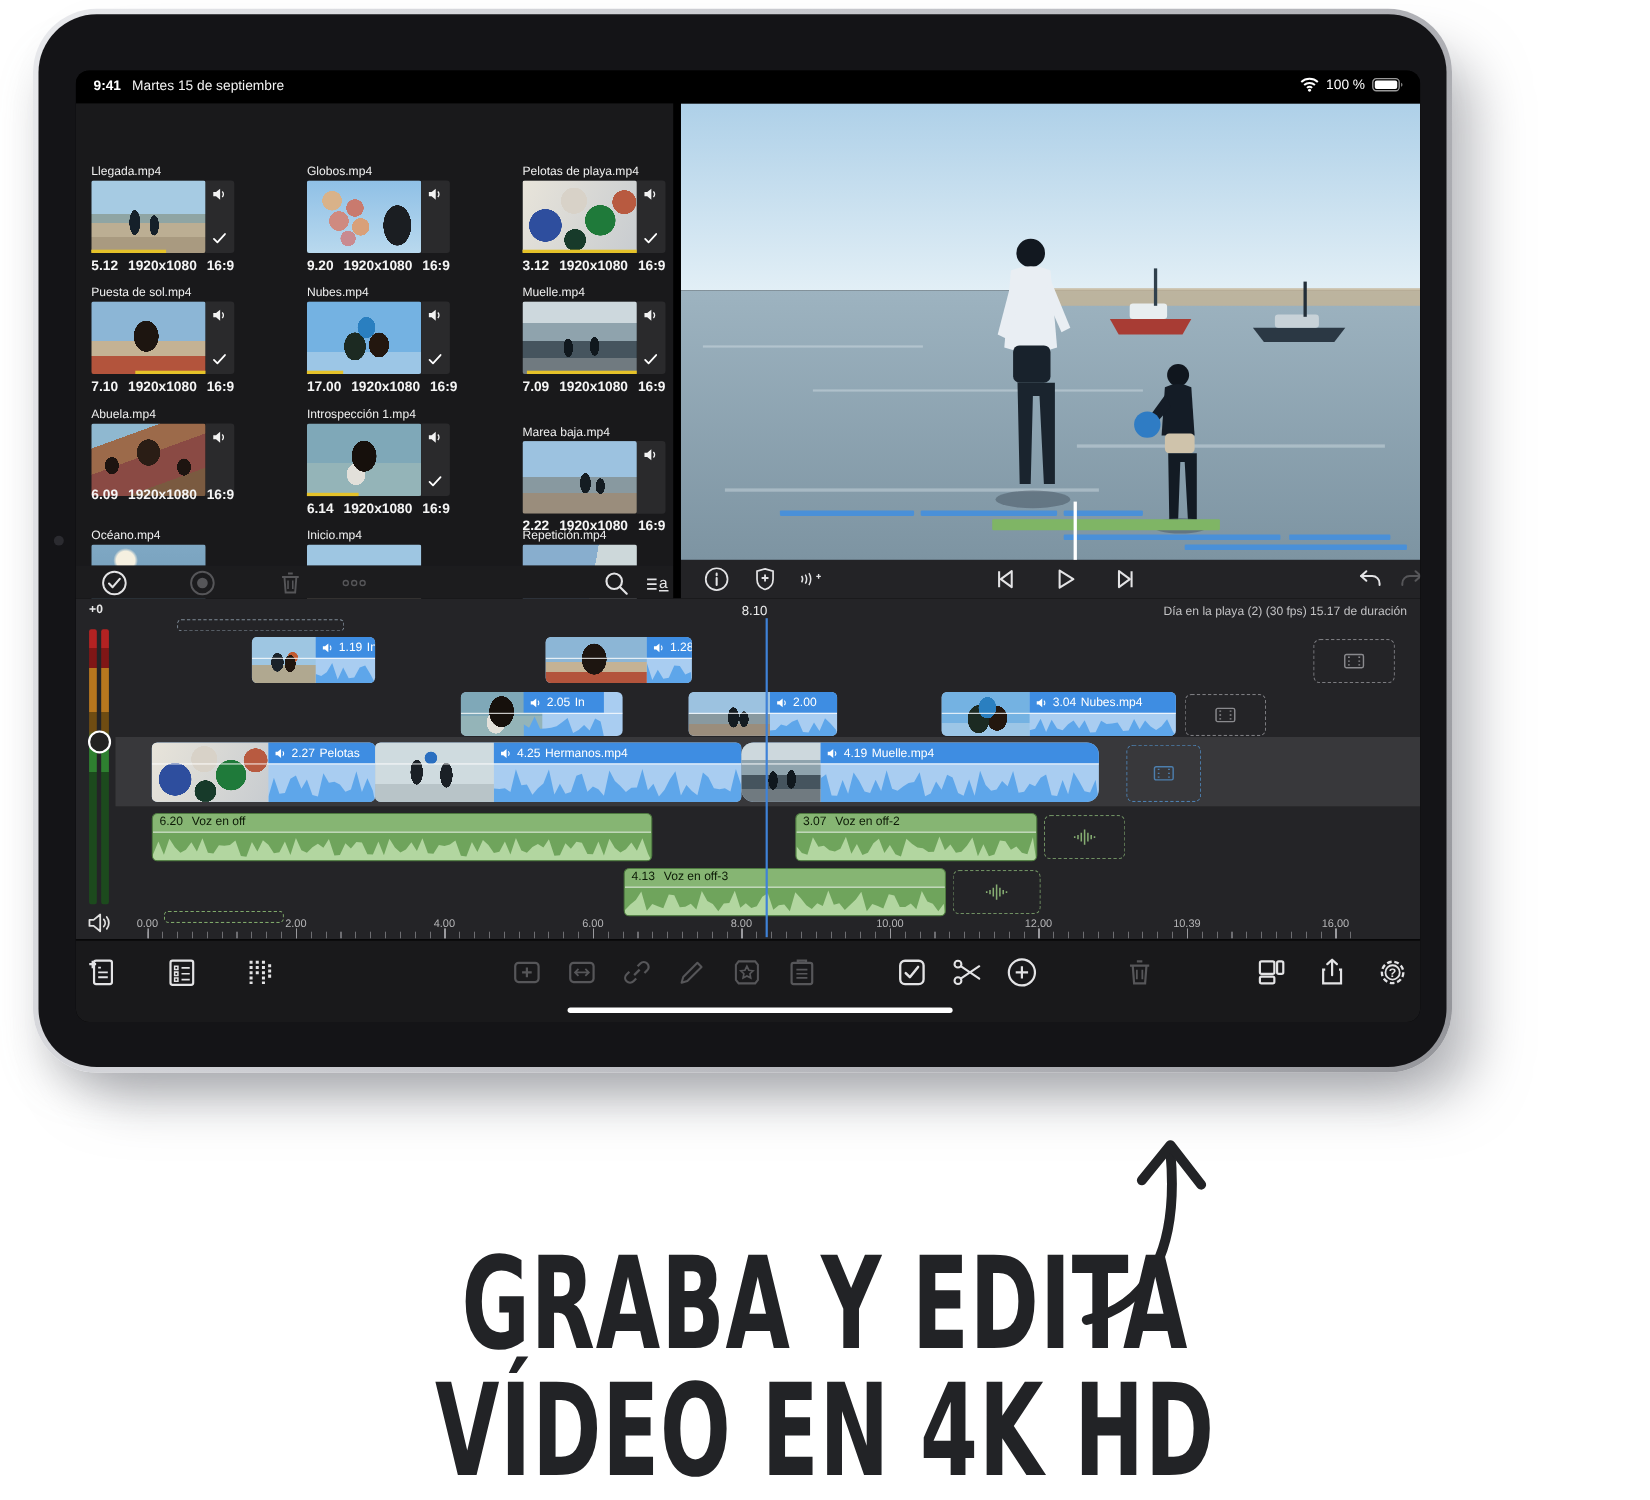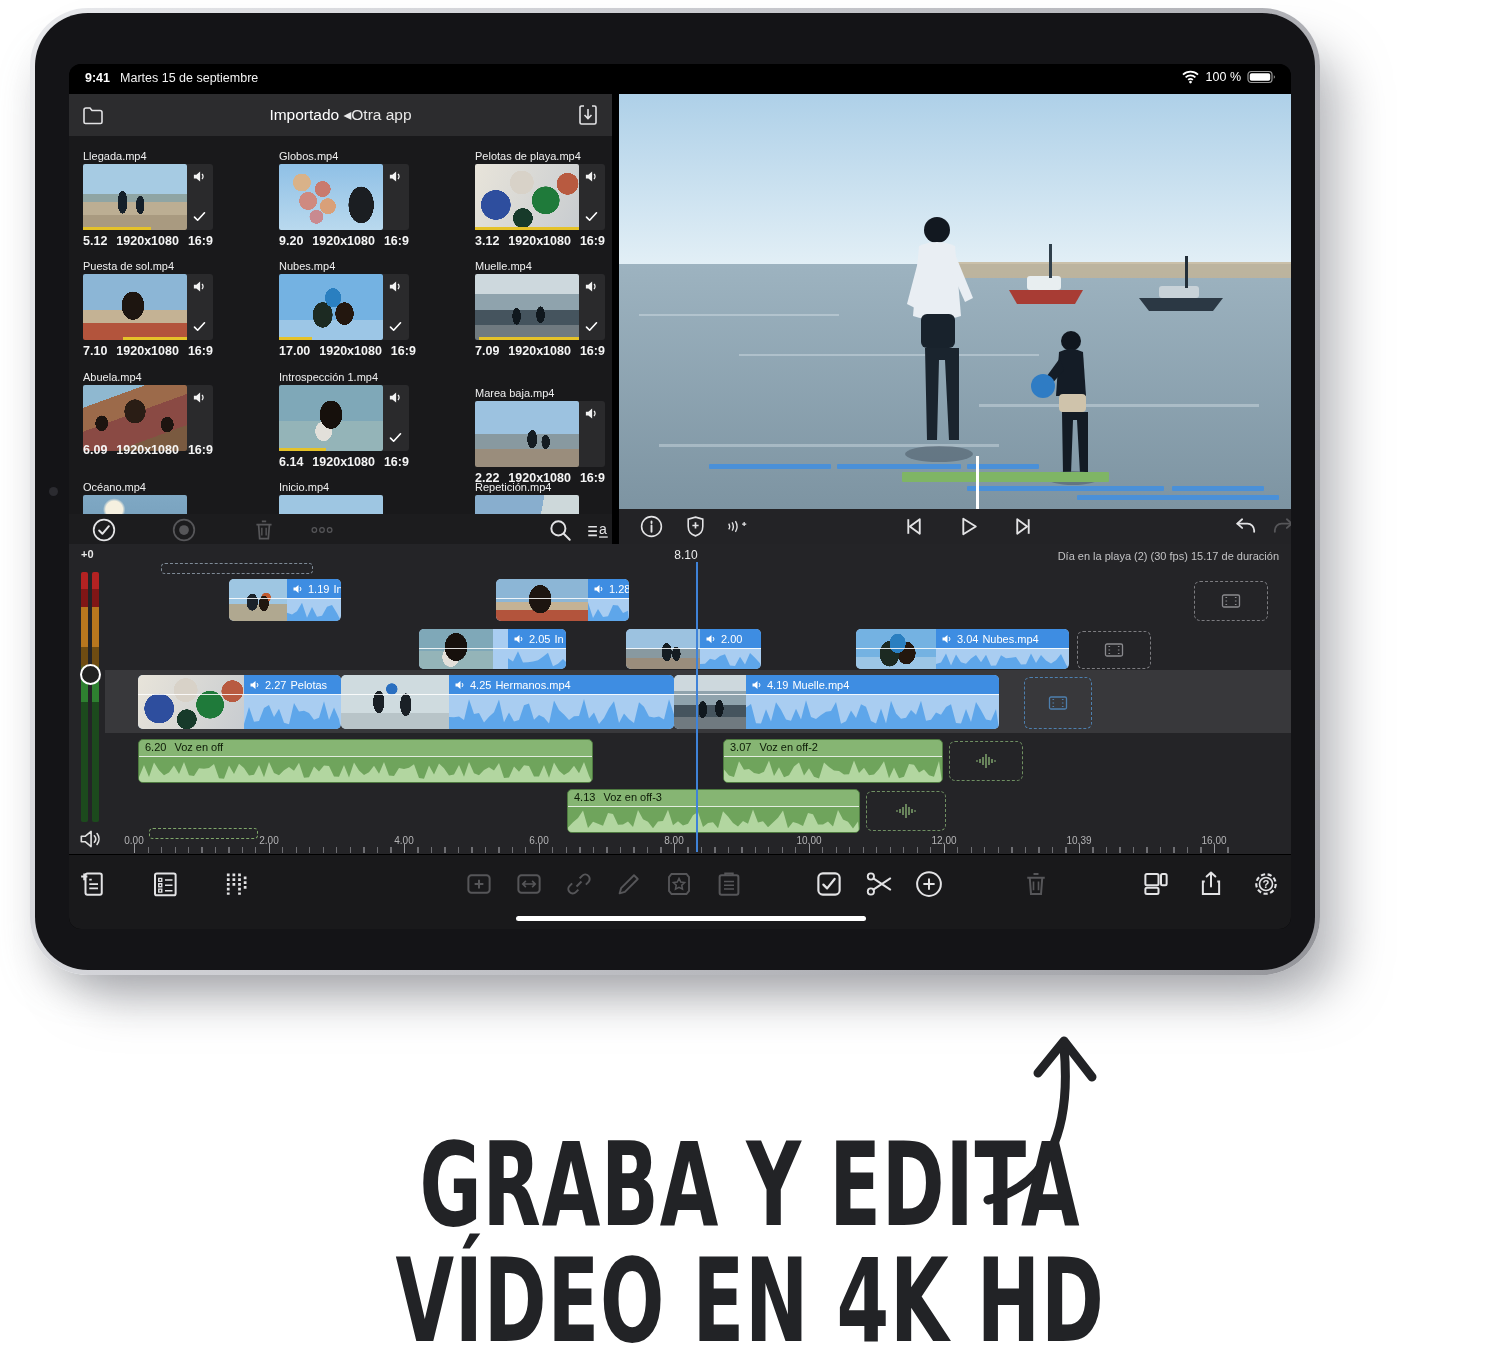--- a/index.html
+++ b/index.html
@@ -138,34 +138,20 @@
                 <svg viewBox="0 0 30 14">
                   <rect x="1" y="1.5" width="24" height="11" rx="3.2" fill="none" stroke="currentColor" stroke-width="1.2" opacity="0.6"></rect>
                   <rect x="2.8" y="3.2" width="20.4" height="7.6" rx="1.8" fill="currentColor"></rect>
                   <path d="M26.8 5.2v3.6a2 2 0 0 0 0-3.6z" fill="currentColor" opacity="0.6"></path>
                 </svg>
               </span>
           </div>
         </div>
 
         <div class="library">
-          <div class="lib-header">
-            <span class="ic lib-folder tbtn" style="width:24px;height:24px">
-                <svg viewBox="0 0 24 24">
-                  <path d="M3 19V7a2 2 0 0 1 2-2h4l2 2.5h8a2 2 0 0 1 2 2V19a1.5 1.5 0 0 1-1.5 1.5h-15A1.5 1.5 0 0 1 3 19Z" fill="none" stroke="currentColor" stroke-width="1.6"></path>
-                </svg>
-              </span>
-            <div class="lib-title"><span>Importado</span> <span class="src">◂Otra app</span></div>
-            <span class="ic lib-import tbtn" style="width:24px;height:24px">
-                <svg viewBox="0 0 24 24">
-                  <path d="M8 3H5.5A1.5 1.5 0 0 0 4 4.5v15A1.5 1.5 0 0 0 5.5 21h13a1.5 1.5 0 0 0 1.5-1.5v-15A1.5 1.5 0 0 0 18.5 3H16" fill="none" stroke="currentColor" stroke-width="1.6"></path>
-                  <path d="M12 6v9M8.5 12 12 15.5 15.5 12" fill="none" stroke="currentColor" stroke-width="1.6"></path>
-                </svg>
-              </span>
-          </div>
           <div id="libGrid">
               <div style="position: absolute; left: 14px; top: 56px; width: 130px; height: 100px;">
                 <div class="mname" style="left: 0px; top: 0px;">Llegada.mp4</div>
                 <div class="mthumb v-arrival" style="left: 0px; top: 14px;">
                   <div class="musage" style="left: 0%; width: 65%;"></div>
                 </div>
                 <div class="mside" style="left: 104px; top: 14px;">
                   <span class="ic" style="position: absolute; left: 5px; top: 5px; width: 15px; height: 15px; color: rgb(242, 242, 242);">
                     <svg viewBox="0 0 24 24">
                       <path d="M3 9h4l6-5v16l-6-5H3z" fill="currentColor"></path>
@@ -588,21 +574,21 @@
               <div class="ph " style="left: 1125px; top: 37px; width: 72px; height: 38px;">
                 <span class="ic" style="width: 24px; height: 24px;">
                   <svg viewBox="0 0 24 24">
                     <rect x="3.5" y="6" width="17" height="12" rx="1.5" fill="none" stroke="currentColor" stroke-width="1.3"></rect>
                     <path d="M6.5 8.5h1.6M6.5 12h1.6M6.5 15.5h1.6M15.9 8.5h1.6M15.9 12h1.6M15.9 15.5h1.6" stroke="currentColor" stroke-width="1.2"></path>
                   </svg>
                 </span>
               </div>
               <div class="tclip" style="left: 350px; top: 85px; width: 147px; height: 40px;">
                 <div class="tc-thumb v-intro" style="width: 74px;"></div>
-                <div class="tc-right" style="left: 89px; width: 73px;">
+                <div class="tc-right" style="left: 57px; width: 73px;">
                   <div class="tc-band">
                     <span class="ic" style="width: 12px; height: 12px; color: rgb(255, 255, 255);">
                       <svg viewBox="0 0 24 24">
                         <path d="M3 9h4l6-5v16l-6-5H3z" fill="currentColor"></path>
                         <path d="M16 8a5.5 5.5 0 0 1 0 8" fill="none" stroke="currentColor" stroke-width="2"></path>
                       </svg>
                     </span>
                     <span>2.05</span>
                     <span>In</span>
                   </div>
@@ -698,21 +684,21 @@
                     <span>Hermanos.mp4</span>
                   </div>
                   <div class="tc-wavebox">
                     <svg width="225" height="35" style="position:absolute;bottom:0;left:0">
                       <path d="M0,35 L0,22.9 L5,23.2 L10,22.6 L15,26.0 L20,5.3 L25,19.9 L30,19.1 L35,28.6 L40,22.7 L45,18.2 L50,5.6 L55,28.3 L60,18.6 L65,27.6 L70,26.0 L75,11.2 L80,9.4 L85,25.8 L90,21.1 L95,23.6 L100,29.5 L105,6.4 L110,16.1 L115,20.5 L120,25.9 L125,22.2 L130,21.9 L135,5.0 L140,24.4 L145,18.4 L150,30.1 L155,24.1 L160,14.3 L165,7.2 L170,29.1 L175,19.6 L180,25.2 L185,29.0 L190,8.3 L195,12.7 L200,22.6 L205,23.5 L210,22.5 L215,25.6 L220,5.2 L225,20.4 L225,35 Z" fill="#5ea6ea"></path>
                     </svg>
                   </div>
                 </div>
                 <div class="tc-line"></div>
               </div>
-              <div class="tclip" style="left: 605px; top: 131px; width: 325px; height: 54px;">
+              <div class="tclip" style="left: 605px; top: 131px; width: 325px; height: 54px; border-radius: 11px;">
                 <div class="tc-thumb v-pier" style="width: 72px;"></div>
                 <div class="tc-right" style="left: 72px; width: 253px;">
                   <div class="tc-band">
                     <span class="ic" style="width: 12px; height: 12px; color: rgb(255, 255, 255);">
                       <svg viewBox="0 0 24 24">
                         <path d="M3 9h4l6-5v16l-6-5H3z" fill="currentColor"></path>
                         <path d="M16 8a5.5 5.5 0 0 1 0 8" fill="none" stroke="currentColor" stroke-width="2"></path>
                       </svg>
                     </span>
                     <span>4.19</span>

